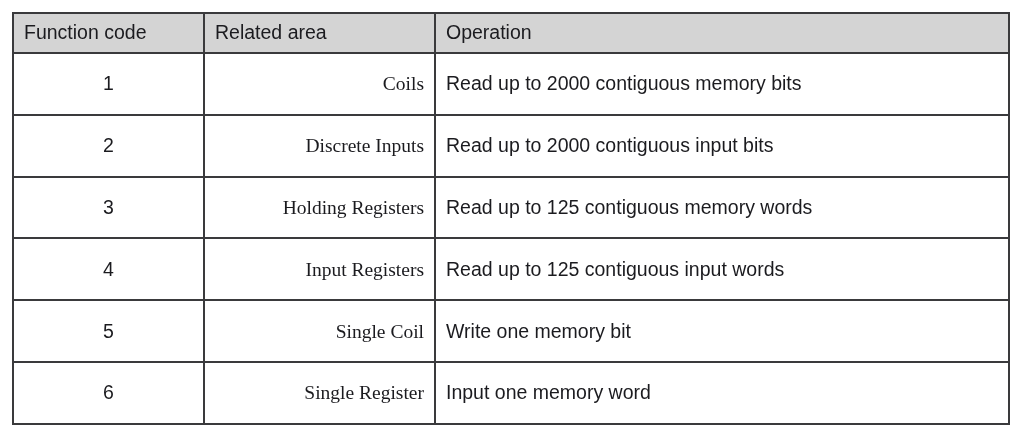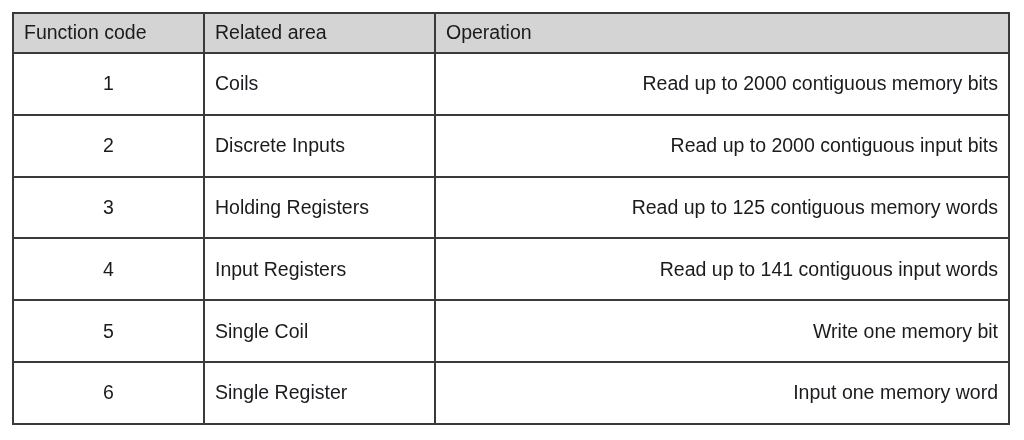--- a/index.html
+++ b/index.html
@@ -58,22 +58,22 @@
     height: 40px;
   }
 
   
   .col-code   { width: 191px; }
   .col-area   { width: 231px; }
   .col-op     { width: 574px; }
 
   
   td.cell-code { text-align: center; }
-  td.cell-area { text-align: left; }
-  td.cell-op   { text-align: right; }
+  td.cell-area { text-align: right; font-family: Liberation Serif, serif; }
+  td.cell-op   { text-align: left; }
 </style>
 </head>
 <body>
 
 <div id="table-wrap">
   <table class="fc-table">
     <colgroup>
       <col class="col-code">
       <col class="col-area">
       <col class="col-op">
@@ -97,21 +97,21 @@
         <td class="cell-op">Read up to 2000 contiguous input bits</td>
       </tr>
       <tr>
         <td class="cell-code">3</td>
         <td class="cell-area">Holding Registers</td>
         <td class="cell-op">Read up to 125 contiguous memory words</td>
       </tr>
       <tr>
         <td class="cell-code">4</td>
         <td class="cell-area">Input Registers</td>
-        <td class="cell-op">Read up to 141 contiguous input words</td>
+        <td class="cell-op">Read up to 125 contiguous input words</td>
       </tr>
       <tr>
         <td class="cell-code">5</td>
         <td class="cell-area">Single Coil</td>
         <td class="cell-op">Write one memory bit</td>
       </tr>
       <tr>
         <td class="cell-code">6</td>
         <td class="cell-area">Single Register</td>
         <td class="cell-op">Input one memory word</td>

